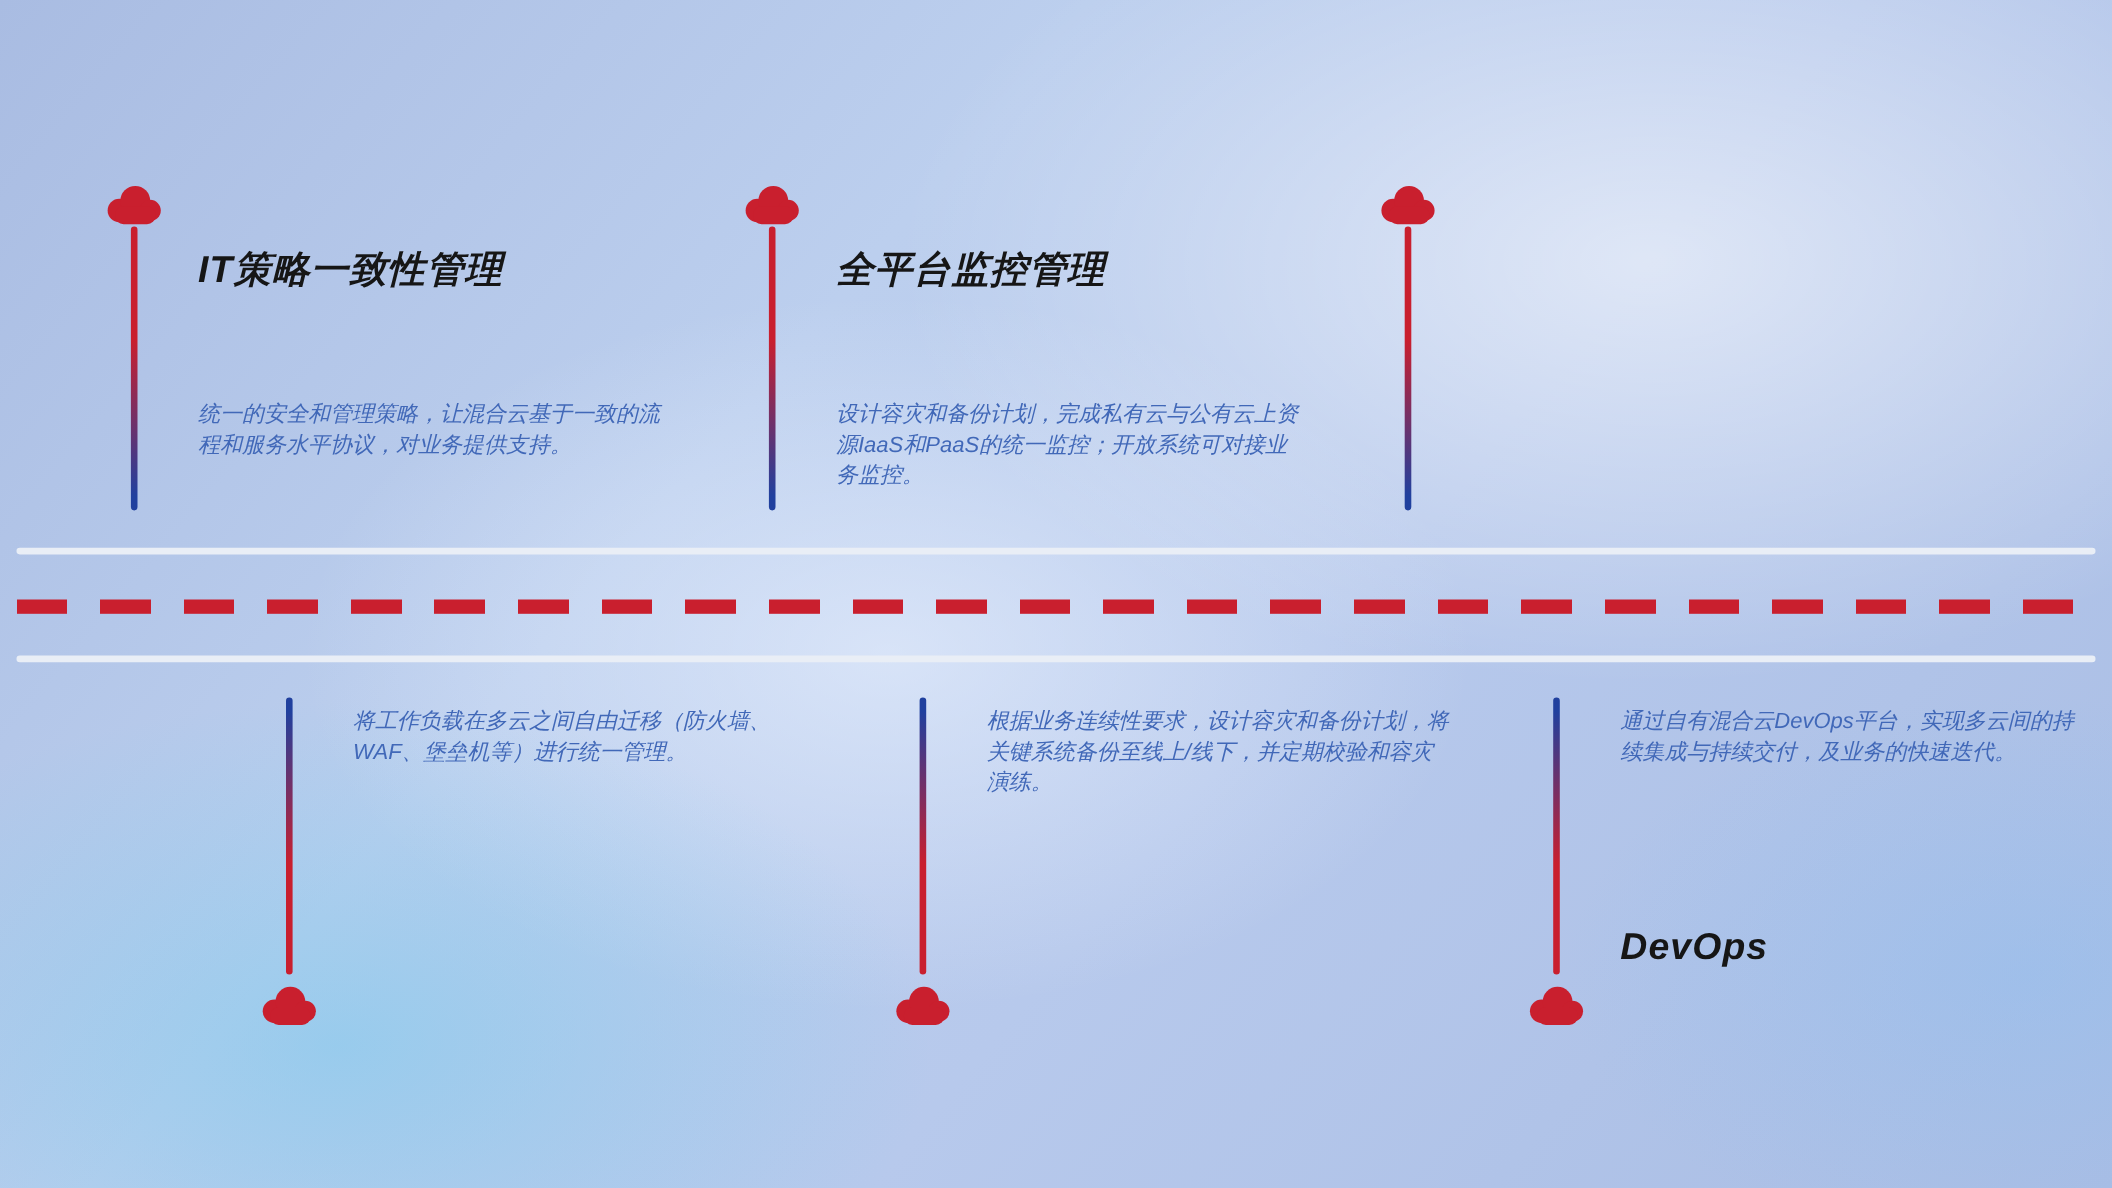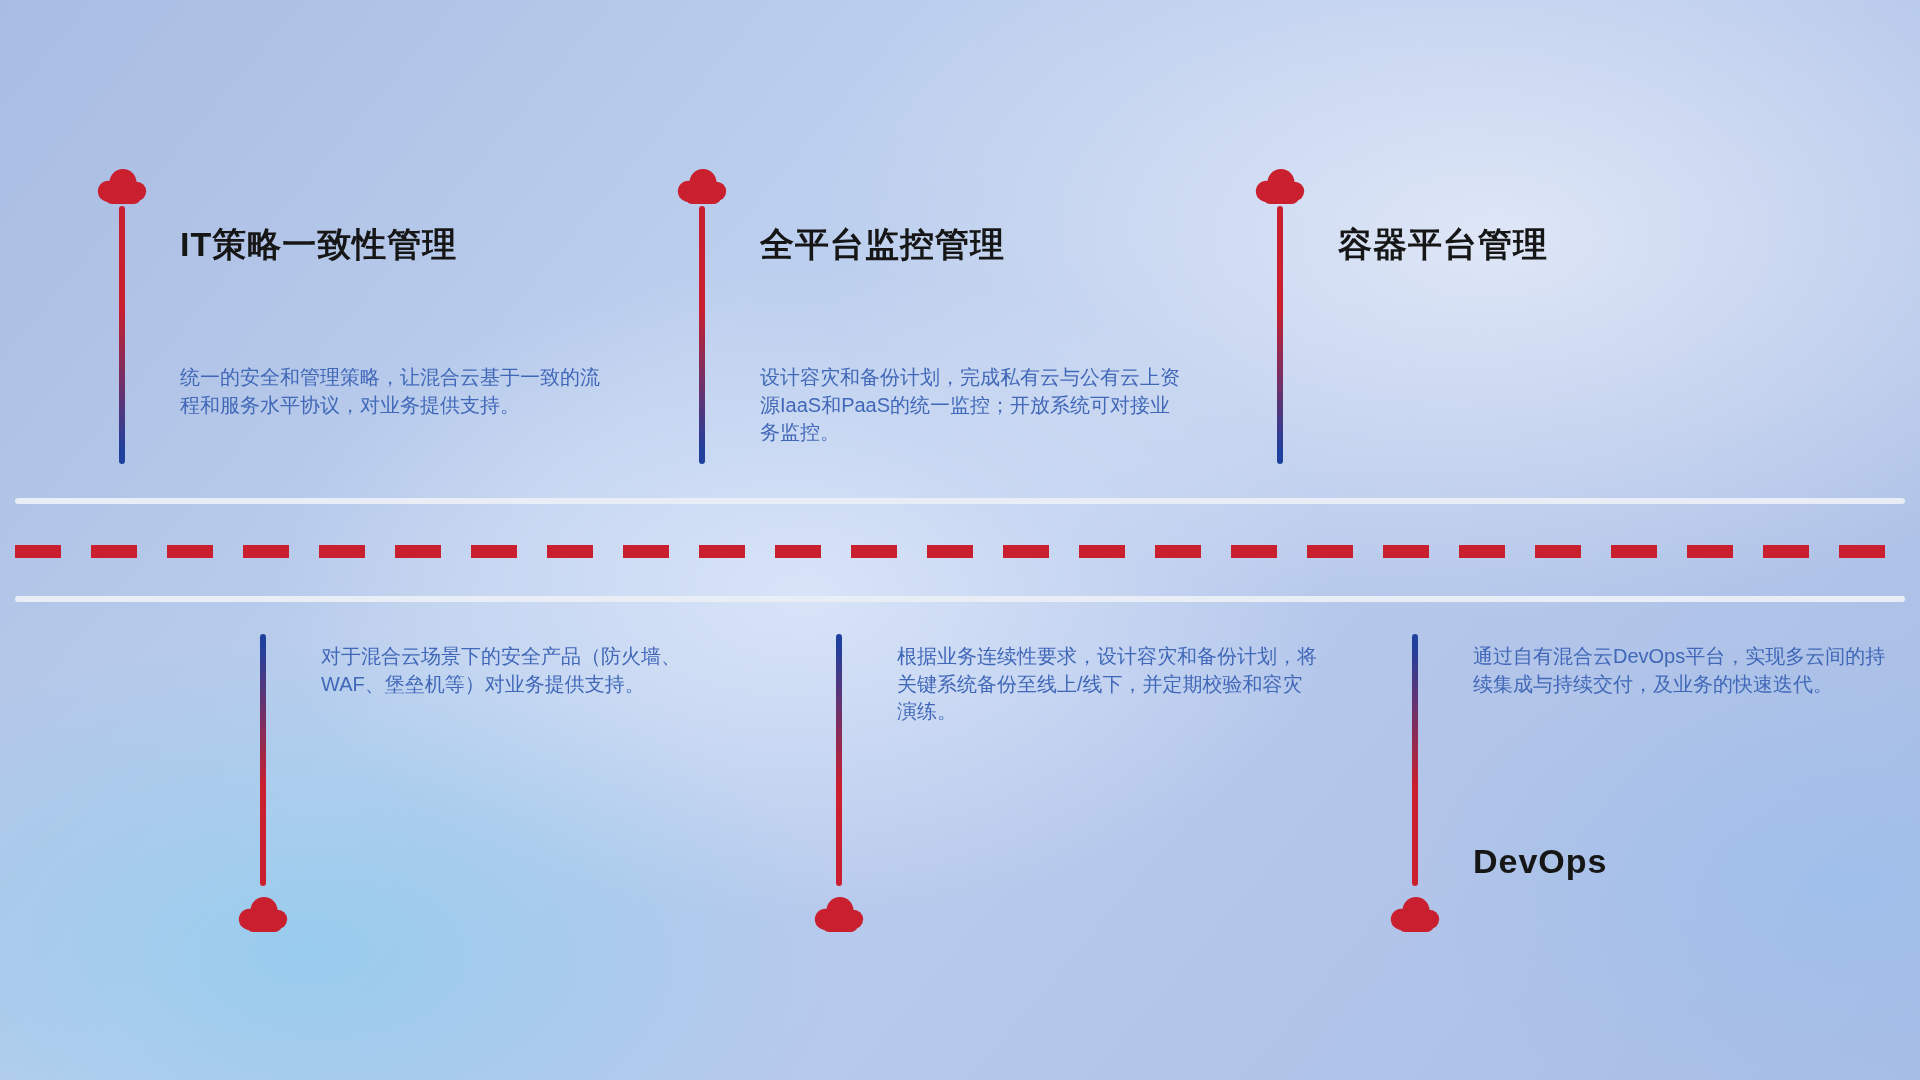--- a/index.html
+++ b/index.html
@@ -16,20 +16,21 @@
       radial-gradient(900px 520px at 16% 88%, rgba(110, 200, 235, 0.45), rgba(110, 200, 235, 0) 60%),
       radial-gradient(1100px 620px at 78% 22%, rgba(255, 255, 255, 0.55), rgba(255, 255, 255, 0) 62%),
       radial-gradient(820px 500px at 42% 55%, rgba(236, 243, 255, 0.6), rgba(236, 243, 255, 0) 65%),
       radial-gradient(700px 420px at 96% 82%, rgba(140, 190, 240, 0.4), rgba(140, 190, 240, 0) 60%),
       linear-gradient(130deg, #a9bce2 0%, #bccfee 35%, #b7c9ec 60%, #a9bde4 100%);
   }
 
   .item {
     position: absolute;
     width: 520px;
+    font-style: italic;
   }
   .item.top { top: 172px; height: 312px; }
   .item.bottom { top: 630px; height: 322px; }
 
   #t1 { left: 122px; }
   #t2 { left: 702px; }
   #t3 { left: 1280px; }
   #b1 { left: 263px; }
   #b2 { left: 839px; }
   #b3 { left: 1415px; }
@@ -148,34 +149,33 @@
 <div class="item top" id="t3">
   <svg class="cloud" viewBox="0 0 60 38" aria-hidden="true">
     <g>
         <circle cx="16" cy="24" r="11"></circle>
         <circle cx="31" cy="15" r="14"></circle>
         <circle cx="45" cy="24" r="10"></circle>
         <rect x="12" y="20" width="38" height="17" rx="8"></rect>
       </g>
   </svg>
   <div class="pin"></div>
-  <div class="title">容器平台管理</div>
 </div>
 
 <div class="item bottom" id="b1">
   <div class="pin"></div>
   <svg class="cloud" viewBox="0 0 60 38" aria-hidden="true">
     <g>
         <circle cx="16" cy="24" r="11"></circle>
         <circle cx="31" cy="15" r="14"></circle>
         <circle cx="45" cy="24" r="10"></circle>
         <rect x="12" y="20" width="38" height="17" rx="8"></rect>
       </g>
   </svg>
-  <div class="desc">对于混合云场景下的安全产品（防火墙、WAF、堡垒机等）对业务提供支持。</div>
+  <div class="desc">将工作负载在多云之间自由迁移（防火墙、WAF、堡垒机等）进行统一管理。</div>
 </div>
 
 <div class="item bottom" id="b2">
   <div class="pin"></div>
   <svg class="cloud" viewBox="0 0 60 38" aria-hidden="true">
     <g>
         <circle cx="16" cy="24" r="11"></circle>
         <circle cx="31" cy="15" r="14"></circle>
         <circle cx="45" cy="24" r="10"></circle>
         <rect x="12" y="20" width="38" height="17" rx="8"></rect>

